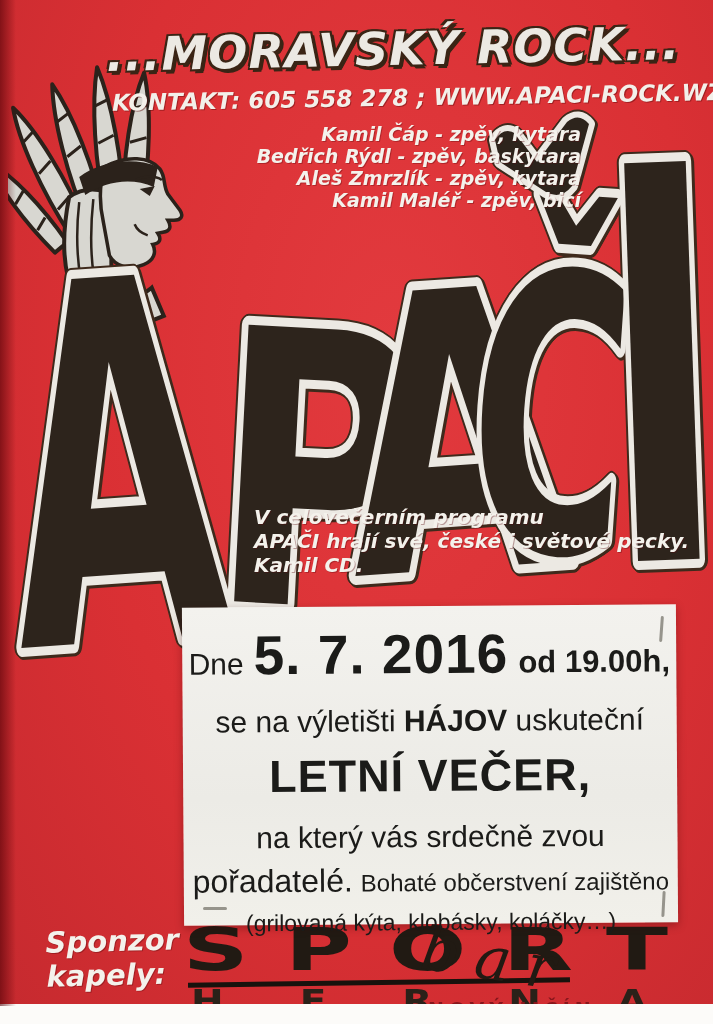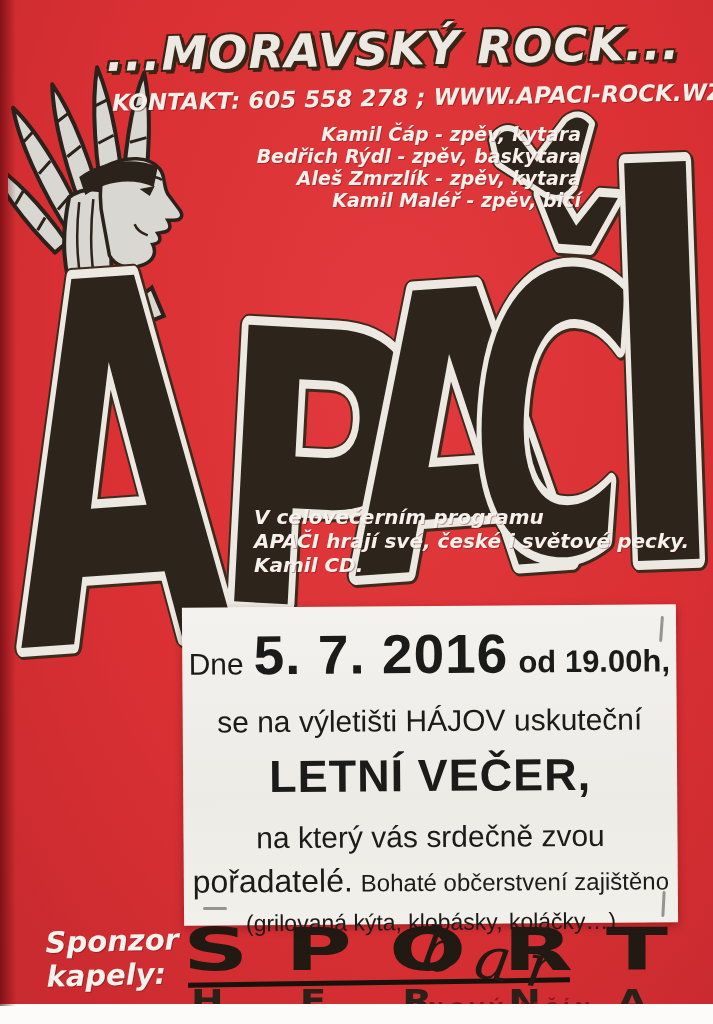--- a/index.html
+++ b/index.html
@@ -40,21 +40,21 @@
   
   .event-box{position:absolute;left:183px;top:606px;width:494px;height:318px;z-index:5;
       background:linear-gradient(180deg,#f3f2ee 0%,#ecebe6 60%,#f1f0ea 100%);
       transform:rotate(-.4deg);box-shadow:0 3px 8px rgba(60,5,5,.35);
       font-family:"Liberation Sans",sans-serif;color:#1b1b19;text-align:center;}
   .eb-l1{margin-top:16px;}
   .eb-dne{font-size:30px;font-weight:400;margin-right:10px;}
   .eb-date{font-size:55px;font-weight:700;letter-spacing:1px;}
   .eb-time{font-size:31px;font-weight:700;margin-left:10px;}
   .eb-l2{margin-top:18px;font-size:30px;}
-  .eb-venue{font-weight:400;}
+  .eb-venue{font-weight:700;}
   .eb-l3{margin-top:12px;font-size:45px;font-weight:700;letter-spacing:1px;}
   .eb-l4{margin-top:18px;font-size:30px;}
   .eb-l5{margin-top:8px;}
   .eb-org{font-size:32px;}
   .eb-refresh{font-size:24px;margin-left:8px;}
   .eb-l6{margin-top:10px;font-size:23px;}
   .pen-mark{position:absolute;background:#96948c;z-index:6;border-radius:2px;}
   .pm1{left:660px;top:616px;width:3px;height:26px;transform:rotate(4deg);}
   .pm2{left:662px;top:891px;width:3px;height:26px;transform:rotate(3deg);}
   .pm3{left:203px;top:907px;width:24px;height:3px;}

